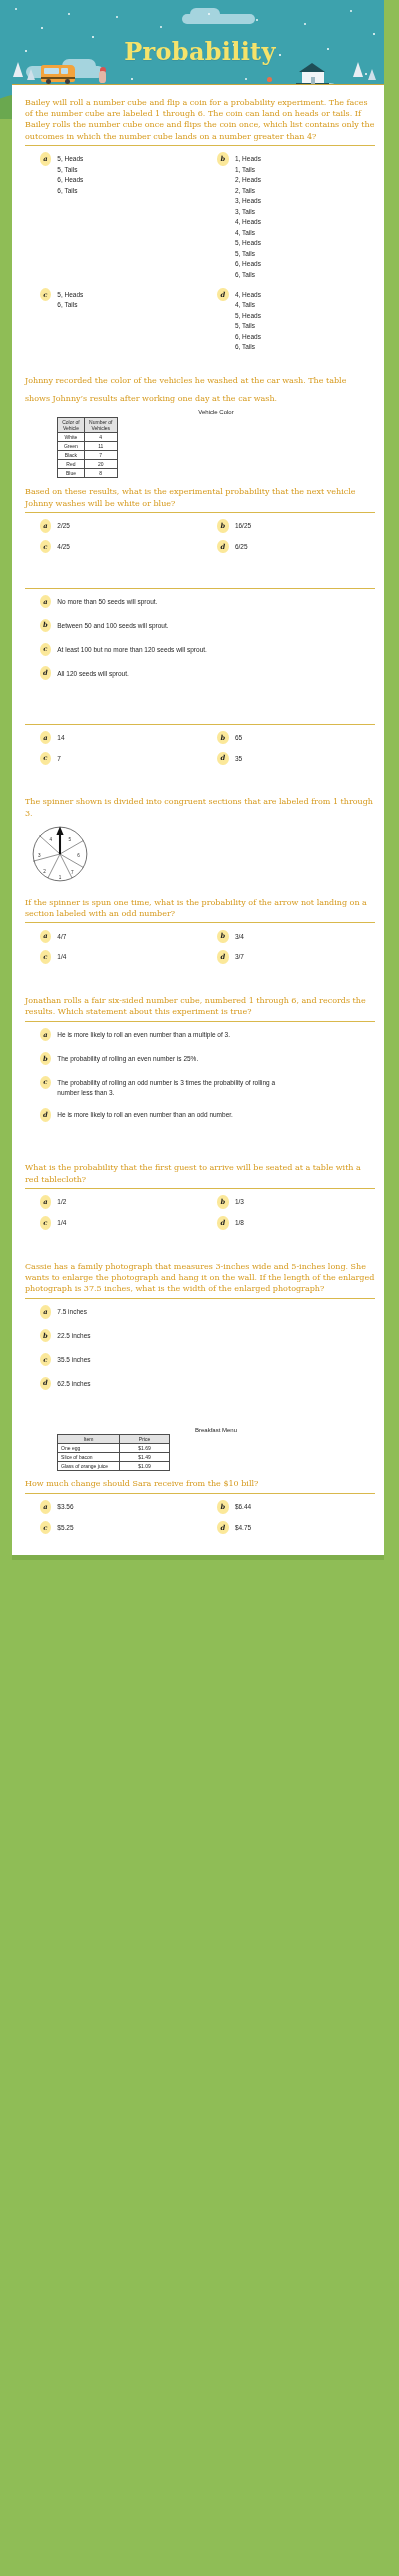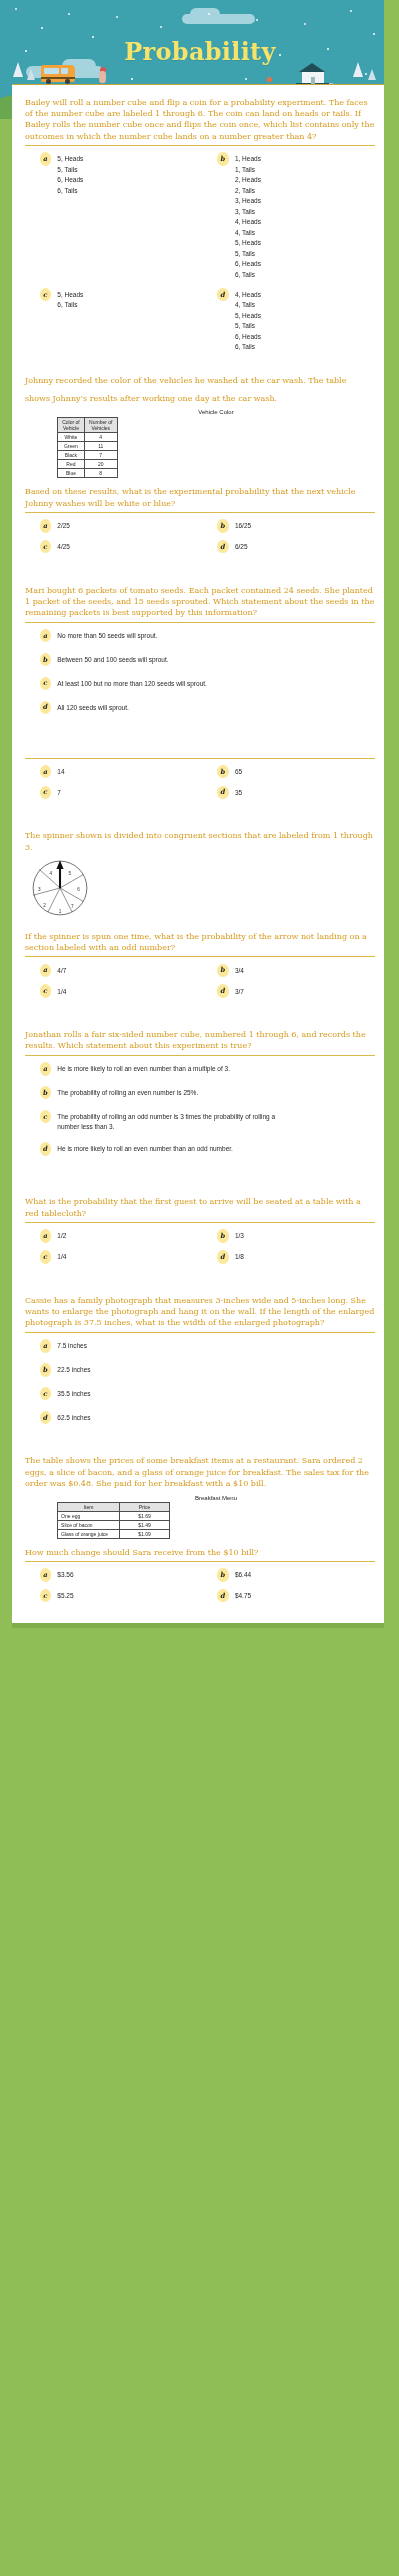--- a/index.html
+++ b/index.html
@@ -374,21 +374,20 @@
         <div class="choice">
           <span class="bullet">d</span>
           <span class="ctext">6/25</span>
         </div>
       </div>
     </div>
 
     <div class="spacer-lg"></div>
 
     <div class="qblock">
-      <p class="qstem">Mari bought 6 packets of tomato seeds. Each packet contained 24 seeds. She planted 1 packet of the seeds, and 15 seeds sprouted. Which statement about the seeds in the remaining packets is best supported by this information?</p>
       <hr class="divider">
       <div class="choices-stack">
         <div class="choice">
           <span class="bullet">a</span>
           <span class="ctext">No more than 50 seeds will sprout.</span>
         </div>
         <div class="choice">
           <span class="bullet">b</span>
           <span class="ctext">Between 50 and 100 seeds will sprout.</span>
         </div>
@@ -551,21 +550,20 @@
         <div class="choice">
           <span class="bullet">d</span>
           <span class="ctext">62.5 inches</span>
         </div>
       </div>
     </div>
 
     <div class="spacer-lg"></div>
 
     <div class="qblock">
-      <p class="qstem">The table shows the prices of some breakfast items at a restaurant. Sara ordered 2 eggs, a slice of bacon, and a glass of orange juice for breakfast. The sales tax for the order was $0.48. She paid for her breakfast with a $10 bill.</p>
 
       <div class="table-wrap leftish">
         <div class="tbl-caption">Breakfast Menu</div>
         <table class="data menu">
           <tbody>
               <tr>
             <th style="width:62px;">Item</th>
             <th style="width:50px;">Price</th>
           </tr>
           <tr>

